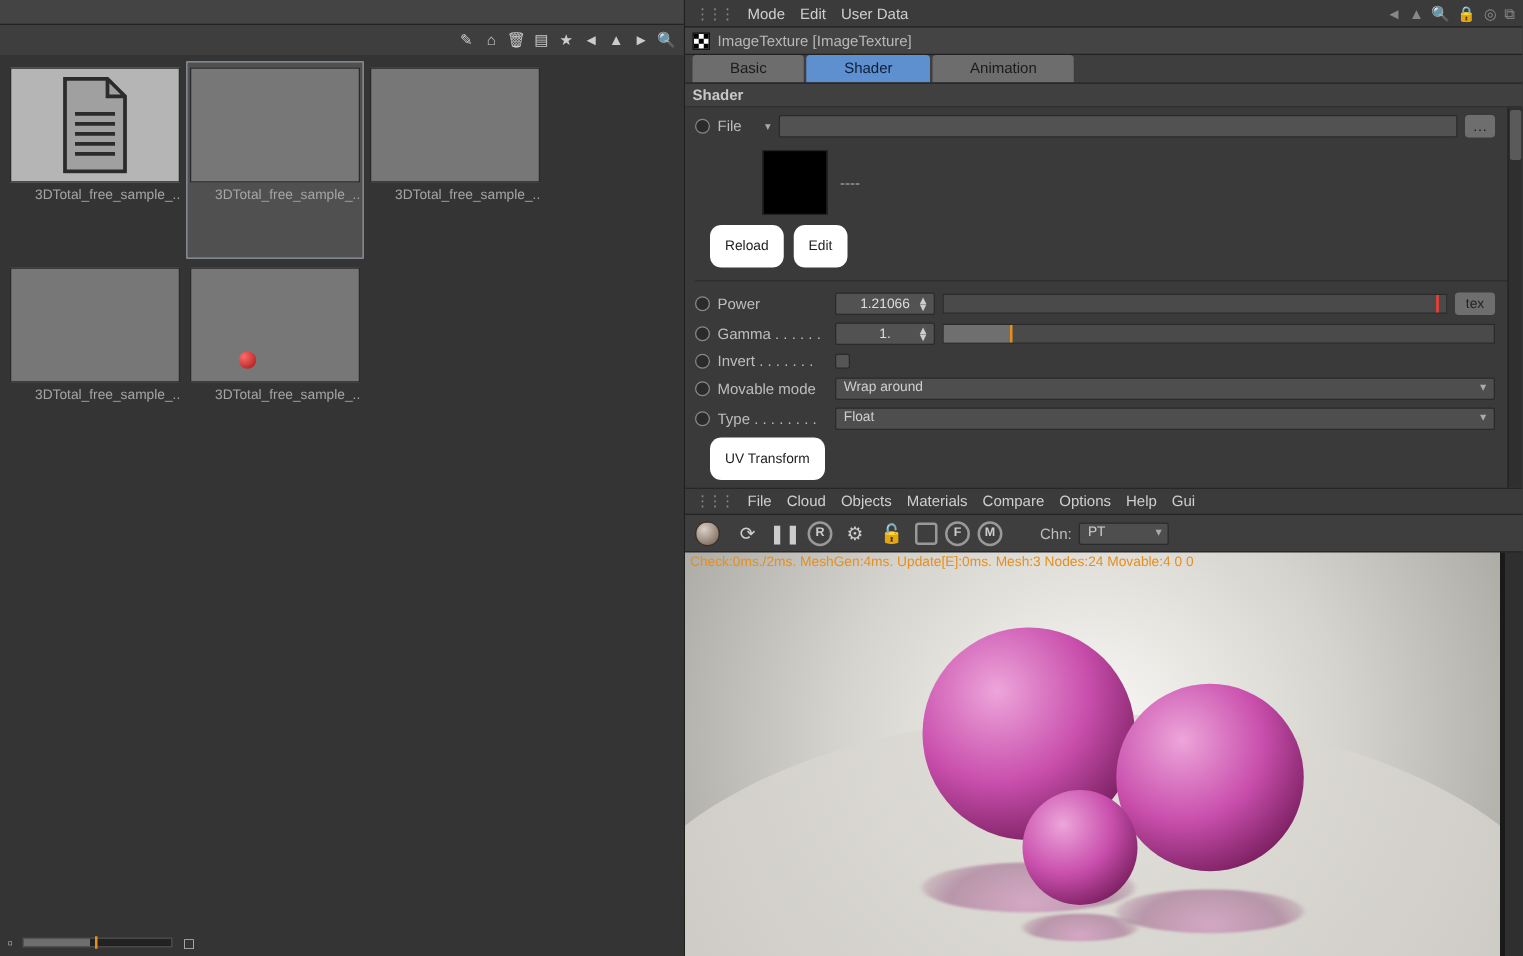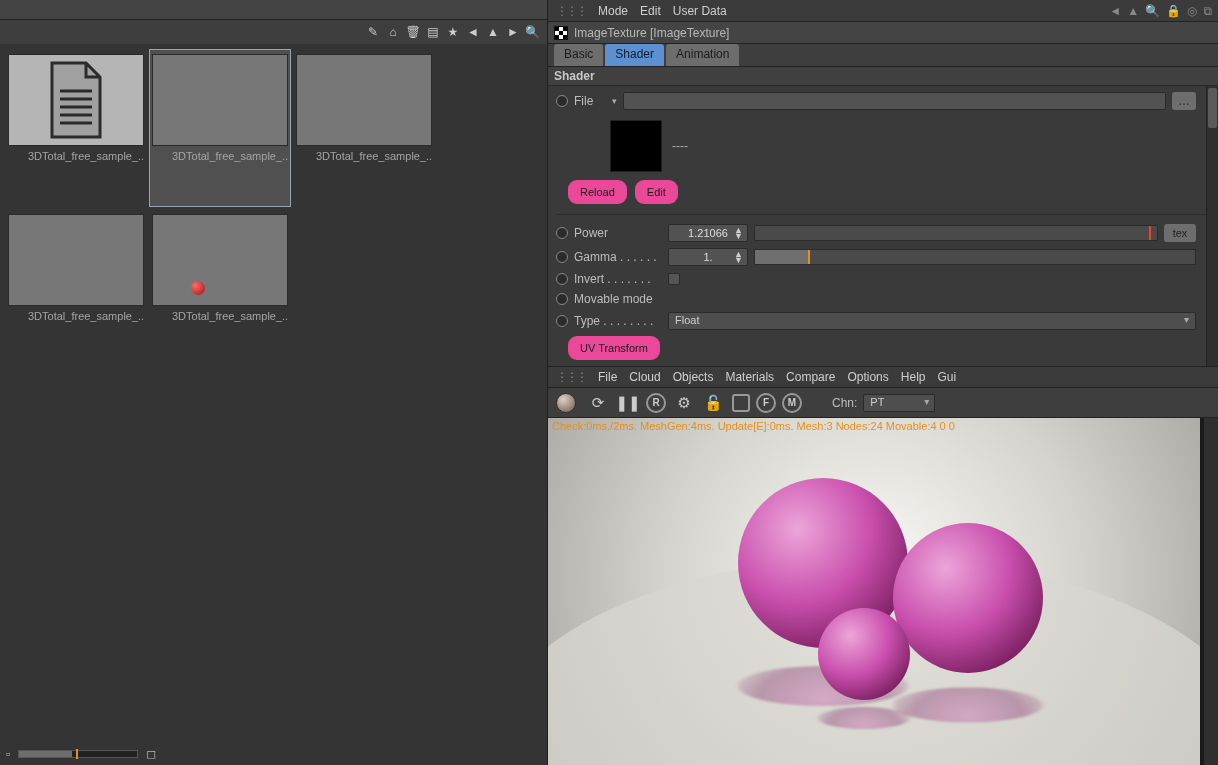--- a/index.html
+++ b/index.html
@@ -101,21 +101,21 @@
     width:14px; height:14px;
     background:
       conic-gradient(#fff 0 25%, #000 0 50%, #fff 0 75%, #000 0) 0 0/8px 8px;
     border:1px solid #111;
   }
   .tabs {
     height: 22px; display:flex; align-items:stretch; padding:0 6px; gap:2px;
     background:#3e3e3e;
   }
   .tab {
-    padding:3px 10px; font-size:12px; background:#6d6d6d; color:#1b1b1b;
+    padding:3px 30px; font-size:12px; background:#6d6d6d; color:#1b1b1b;
     border-radius:3px 3px 0 0; cursor:pointer;
   }
   .tab.active { background:#5e8fce; color:#0b1f38; }
   .section-header {
     height: 20px; background:#404040; padding:2px 6px; font-weight:bold; color:#c8c8c8;
     border-top:1px solid #222; border-bottom:1px solid #2a2a2a;
   }
   .props {
     background:#3a3a3a; padding:6px 8px;
     display:flex; flex-direction:column; gap:6px;
@@ -165,21 +165,21 @@
   .preview-file .thumb-sm {
     width:52px; height:52px; background:#000; border:1px solid #222;
   }
   .preview-file .dash { color:#aaa; }
   .ellipsis-btn {
     width:24px; height:18px; background:#6e6e6e; border-radius:3px;
     display:flex; align-items:center; justify-content:center; color:#222;
     cursor:pointer;
   }
   .pillrow { display:flex; gap:8px; padding-left:12px;}
-  .pill { height:24px; padding:0 12px; background:#ec4899; color:#1b1b1b;
+  .pill { height:34px; padding:0 12px; background:#ffffff; color:#1b1b1b;
     border-radius:9px; font-size:11px; display:inline-flex; align-items:center; cursor:pointer;}
   .tex-btn {
     width:32px; height:18px; background:#6e6e6e; border-radius:3px;
     display:flex; align-items:center; justify-content:center; font-size:11px; color:#222;
     cursor:pointer;
   }
 
   
   .viewport-menubar {
     height:22px; background:#3b3b3b; border-top:1px solid #222; border-bottom:1px solid #222;
@@ -394,20 +394,23 @@
 
     <div class="row">
       <span class="radio"></span>
       <span class="lbl">Invert . . . . . . .</span>
       <span class="chk"></span>
     </div>
 
     <div class="row">
       <span class="radio"></span>
       <span class="lbl">Movable mode</span>
+      <div class="dd">
+        <span>Wrap around</span>
+      </div>
     </div>
 
     <div class="row">
       <span class="radio"></span>
       <span class="lbl">Type . . . . . . . .</span>
       <div class="dd">
         <span>Float</span>
       </div>
     </div>
 

